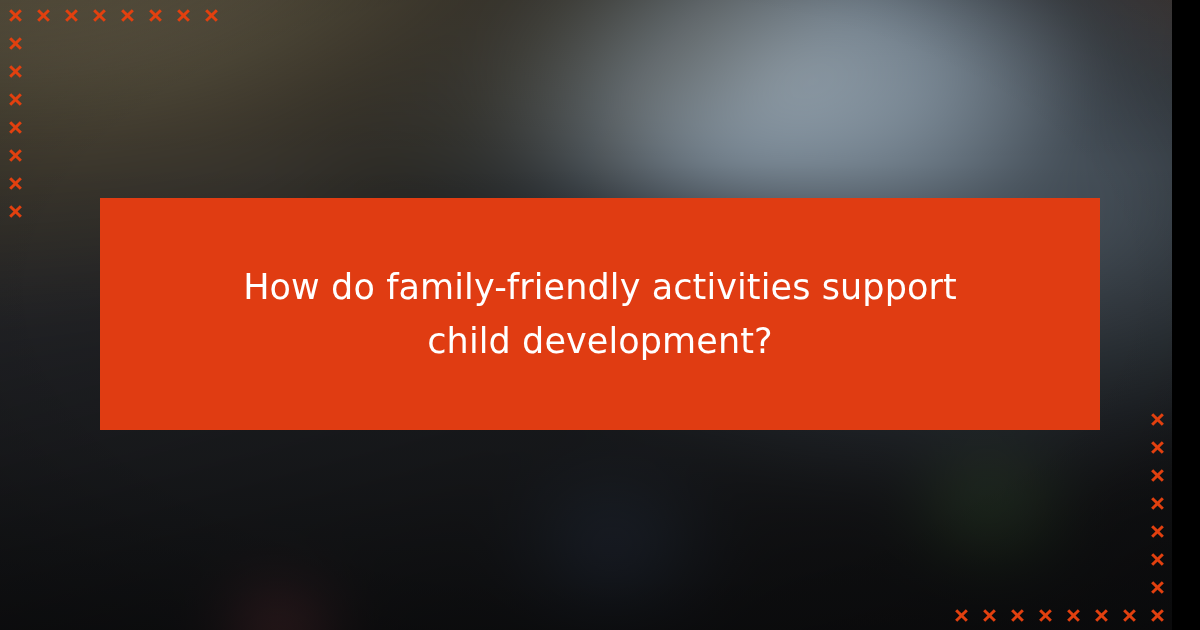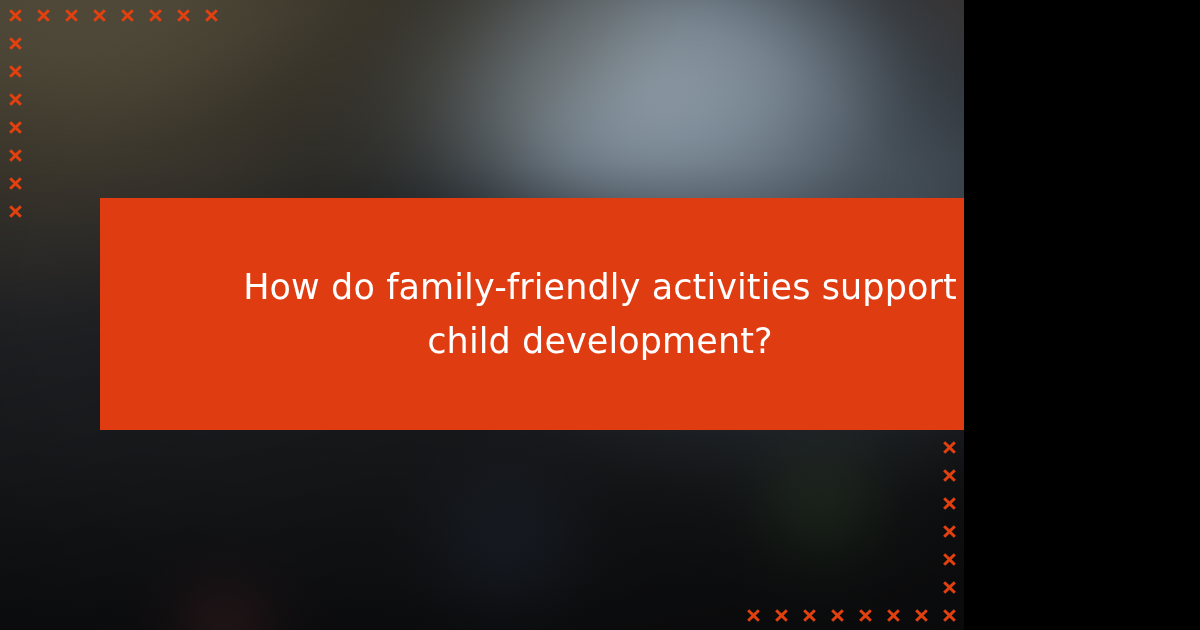--- a/index.html
+++ b/index.html
@@ -2,21 +2,21 @@
 <html><head>
 <meta charset="utf-8">
 <style>
   html, body {
     margin: 0;
     padding: 0;
     background: #000;
   }
   #card {
     position: relative;
-    width: 964px;
+    width: 1172px;
     height: 630px;
     overflow: hidden;
     font-family: "DejaVu Sans", "Liberation Sans", sans-serif;
     background: #4c1d95;
   }
 
   
   .bg-layer {
     position: absolute;
     inset: 0;

